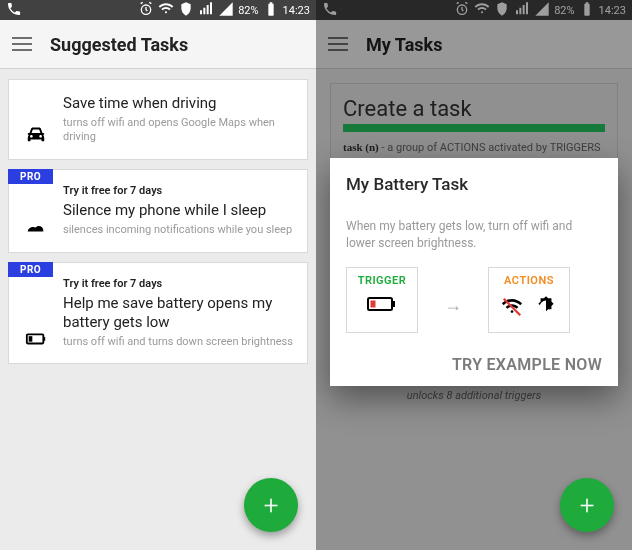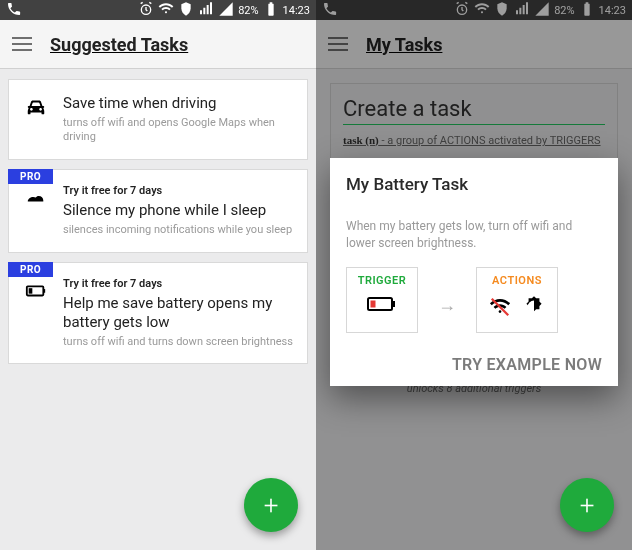--- a/index.html
+++ b/index.html
@@ -46,42 +46,41 @@
 
   
   .appbar{
     height:49px;
     background:#f5f5f5;
     border-bottom:1px solid #d0d0d0;
     display:flex;
     align-items:center;
     padding:0 12px;
     gap:18px;
-    text-decoration:underline;
   }
   .hamburger{
     width:20px;height:14px;position:relative;
   }
   .hamburger span,.hamburger:before,.hamburger:after{
     content:"";position:absolute;left:0;right:0;height:2px;background:#6f6f6f;
   }
   .hamburger:before{top:0;}
   .hamburger span{top:6px;}
   .hamburger:after{top:12px;}
   .appbar-title{font-size:18px;font-weight:700;color:#222;}
 
   
   .cards{padding:10px 8px;display:flex;flex-direction:column;gap:9px;}
   .card{
     background:#fff;
     border:1px solid #d9d9d9;
     padding:14px 14px 14px 14px;
     display:flex;
     gap:14px;
-    align-items:flex-start;
+    align-items:flex-end;
     position:relative;
   }
   .card .lead{width:26px;display:flex;justify-content:center;padding-top:2px;flex-shrink:0;}
   .card-title{font-size:15px;color:#222;line-height:1.3;}
   .card-sub{font-size:11px;color:#9a9a9a;line-height:1.35;margin-top:2px;}
   .tryline{font-size:11px;font-weight:600;color:#222;margin:0 0 4px 0;}
   .pro{
     position:absolute;
     top:-1px;left:-1px;
     background:#2b3fe0;
@@ -107,42 +106,42 @@
     z-index:5;
   }
 
   
   .s2content{padding:14px 14px;}
   .create-panel{
     background:#e9e9ea;
     border:1px solid #d0d0d0;
     padding:12px 12px 14px;
   }
-  .create-title{font-size:22px;color:#333;font-weight:400;border-bottom:1px solid #22c55e;display:block;width:100%;padding-bottom:3px;}
-  .defn{font-size:11px;color:#676767;margin-top:8px;line-height:1.4;text-decoration:underline;}
+  .create-title{font-size:22px;color:#333;font-weight:400;border-bottom:8px solid #22c55e;display:block;width:100%;padding-bottom:3px;}
+  .defn{font-size:11px;color:#676767;margin-top:8px;line-height:1.4;}
   .defn b{color:#333;font-family:"Times New Roman",serif;font-weight:700;}
   .startnow{
     margin-top:190px;
     font-size:13px;color:#444;text-align:center;
   }
   .unlocks{font-size:11px;font-style:italic;color:#6b6b6b;text-align:center;margin-top:14px;}
 
   
   .dialog{
     position:absolute;
     left:14px;right:14px;
     top:158px;
     background:#fff;
     box-shadow:0 12px 32px rgba(0,0,0,.45);
     z-index:10;
     padding:16px 16px 12px;
   }
   .dlg-title{font-size:17px;color:#2a2a2a;font-weight:500;margin-bottom:24px;}
   .dlg-desc{font-size:12px;color:#9a9a9a;line-height:1.45;margin-bottom:14px;}
-  .trig-row{display:flex;align-items:stretch;gap:20px;}
+  .trig-row{display:flex;align-items:stretch;gap:26px;}
   .tbox{
     border:1px solid #d7d7d7;
     padding:6px 10px 8px;
     display:flex;flex-direction:column;align-items:center;min-width:72px;
   }
   .tbox.trig .lab{color:#1faa3c;}
   .tbox.act .lab{color:#f58a1f;}
   .lab{font-size:11px;font-weight:600;letter-spacing:.5px;margin-bottom:6px;}
   .icons{display:flex;align-items:center;gap:8px;margin-top:1px;}
   .arrow{align-self:center;color:#a9a9a9;font-size:18px;margin-top:10px;}

